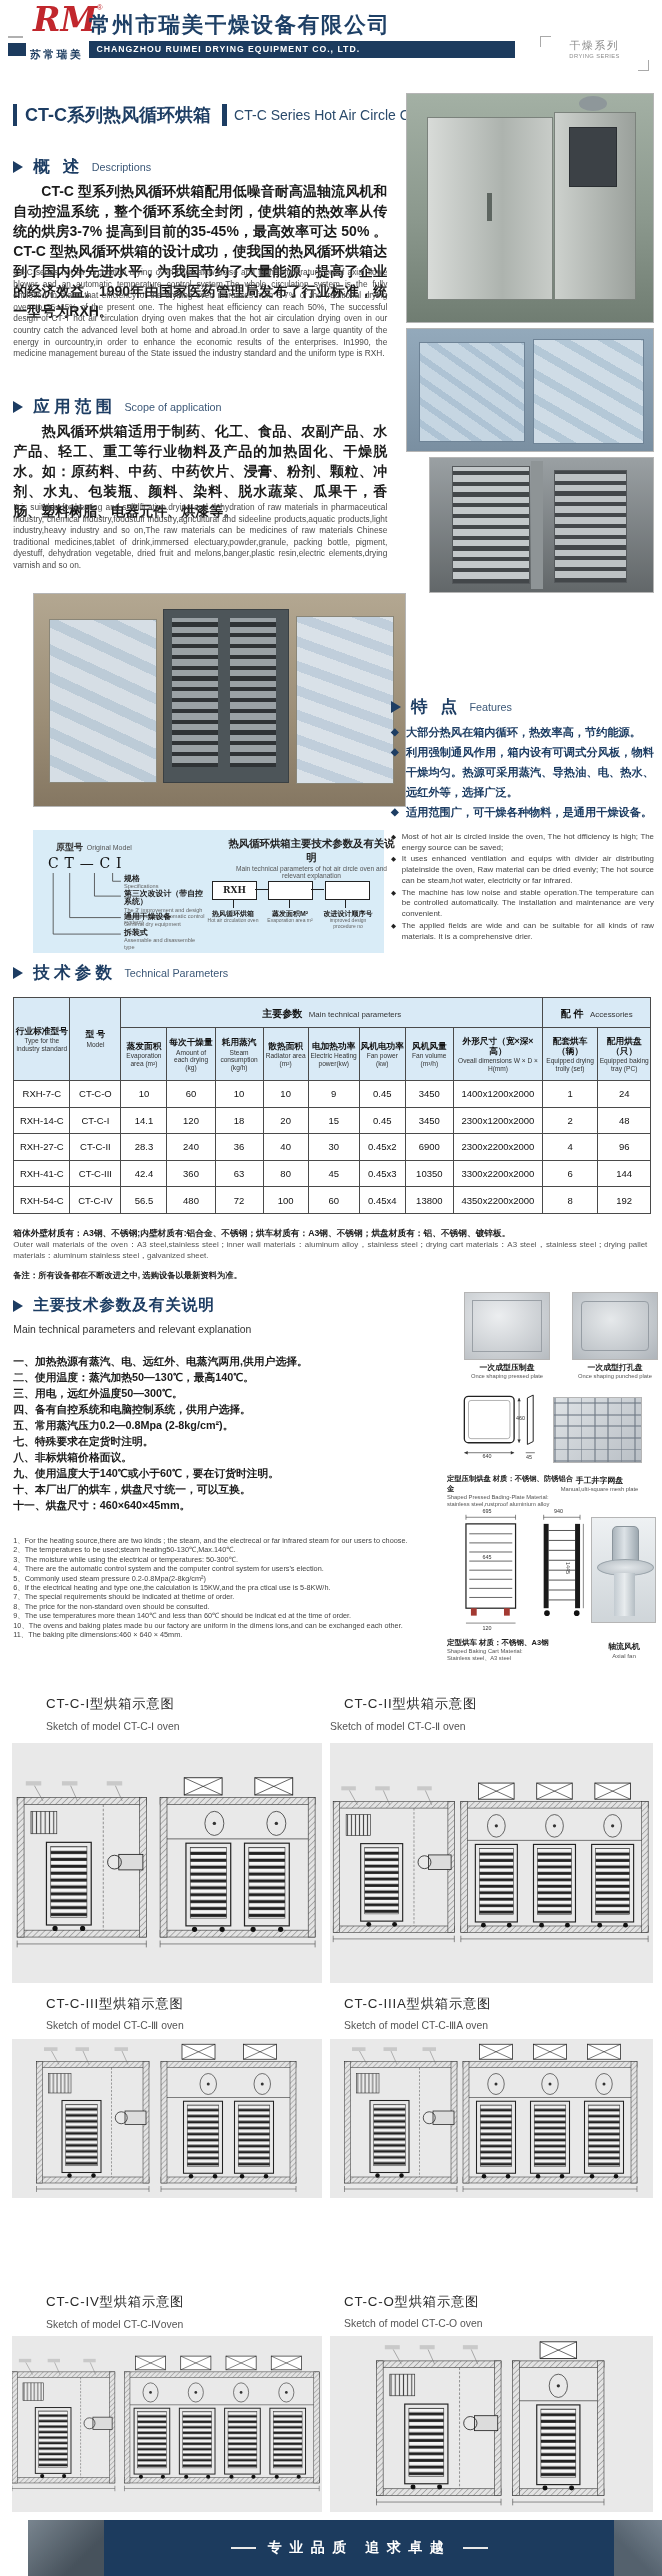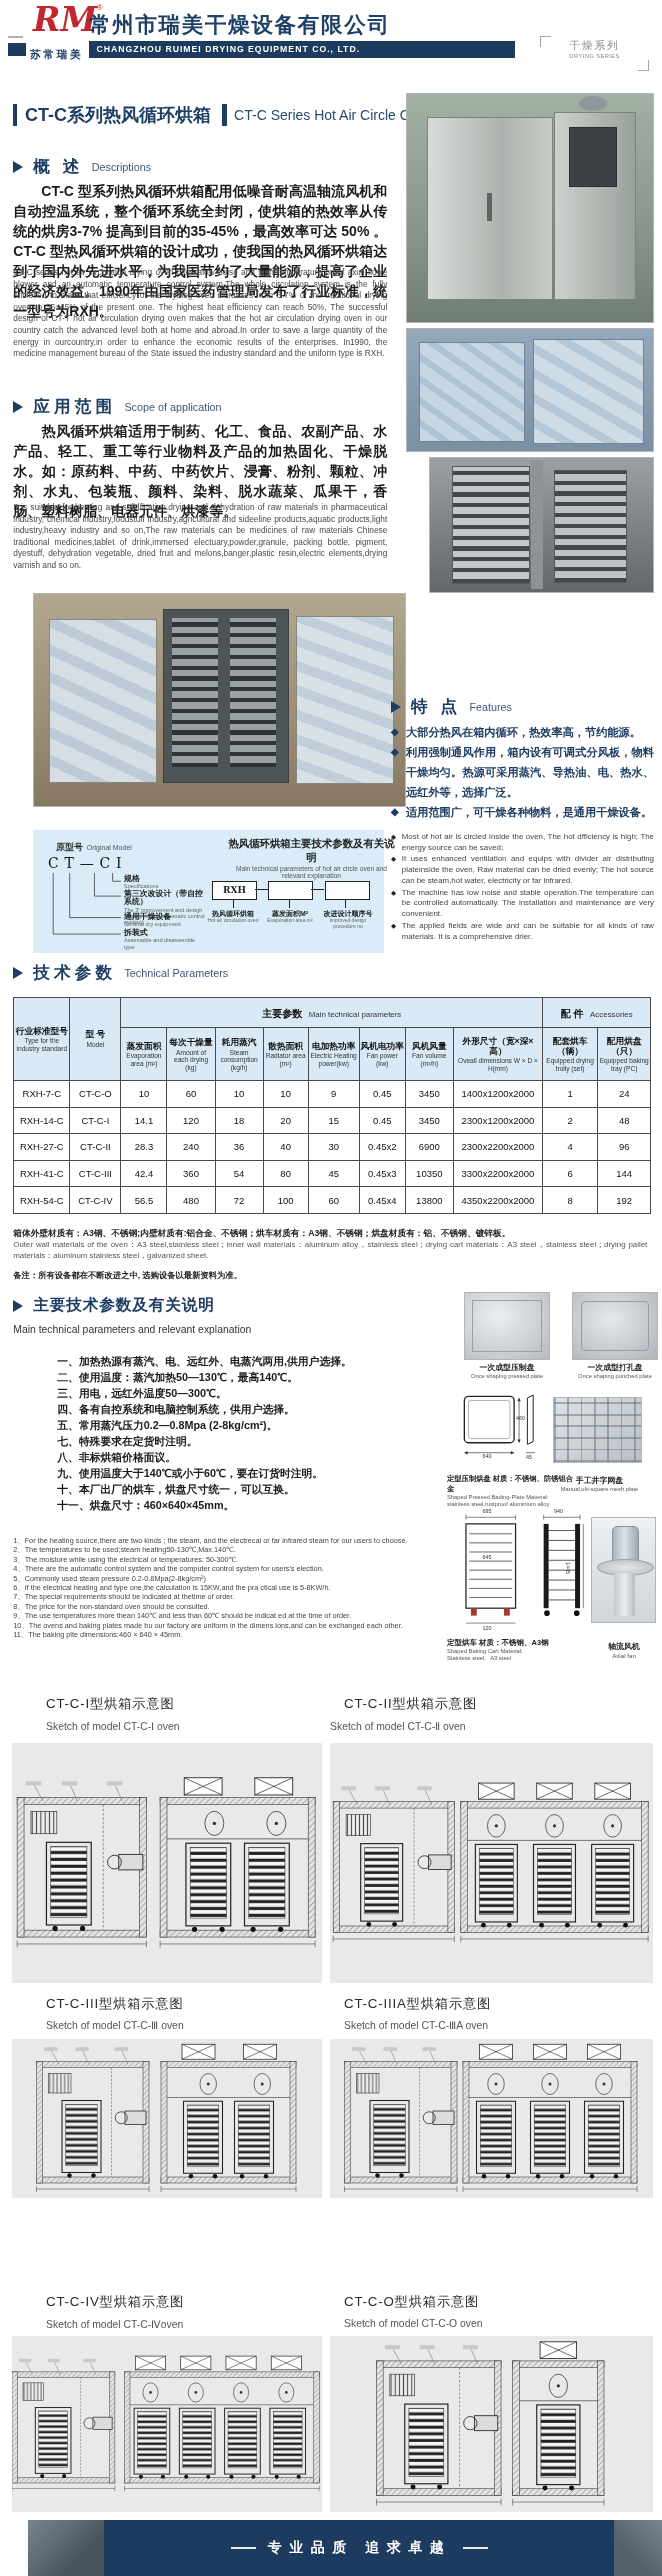--- a/index.html
+++ b/index.html
@@ -459,21 +459,21 @@
           <td>6900</td>
           <td>2300x2200x2000</td>
           <td>4</td>
           <td>96</td>
     </tr>
     <tr>
       <td>RXH-41-C</td>
           <td>CT-C-III</td>
           <td>42.4</td>
           <td>360</td>
-          <td>54</td>
+          <td>63</td>
           <td>80</td>
           <td>45</td>
           <td>0.45x3</td>
           <td>10350</td>
           <td>3300x2200x2000</td>
           <td>6</td>
           <td>144</td>
     </tr>
     <tr>
       <td>RXH-54-C</td>
@@ -495,21 +495,21 @@
   <div class="abs note-cn" style="left:13.3px;top:1228px;width:638px;">箱体外壁材质有：A3钢、不锈钢;内壁材质有:铝合金、不锈钢；烘车材质有：A3钢、不锈钢；烘盘材质有：铝、不锈钢、镀锌板。</div>
   <div class="abs note-en" style="left:13.3px;top:1240px;width:634px;">Outer wall materials of the oven：A3 steel,stainless steel；inner wall materials：aluminum alloy，stainless steel；drying cart materials：A3 steel，stainless steel；drying pallet materials：aluminum stainless steel，galvanized sheet.</div>
   <div class="abs note-cn" style="left:13.3px;top:1270px;width:638px;font-size:8.3px;">备注：所有设备都在不断改进之中, 选购设备以最新资料为准。</div>
 
   <div class="abs sec-head" style="left:13.3px;top:1295px;">
     <span class="tri"></span>
     <span class="h-cn" style="font-size:15.7px;letter-spacing:0.8px;">主要技术参数及有关说明</span>
   </div>
   <div class="abs" style="left:13.3px;top:1324px;font-size:10.4px;color:#333;">Main technical parameters and relevant explanation</div>
 
-  <div class="abs mp-cn" style="left:13.3px;top:1353px;width:443px;margin-left:44px;">
+  <div class="abs mp-cn" style="left:13.3px;top:1353px;width:443px;">
     <div>一、加热热源有蒸汽、电、远红外、电蒸汽两用,供用户选择。</div>
     <div>二、使用温度：蒸汽加热50—130℃，最高140℃。</div>
     <div>三、用电，远红外温度50—300℃。</div>
     <div>四、备有自控系统和电脑控制系统，供用户选择。</div>
     <div>五、常用蒸汽压力0.2—0.8Mpa (2-8kg/cm²)。</div>
     <div>七、特殊要求在定货时注明。</div>
     <div>八、非标烘箱价格面议。</div>
     <div>九、使用温度大于140℃或小于60℃，要在订货时注明。</div>
     <div>十、本厂出厂的烘车，烘盘尺寸统一，可以互换。</div>
     <div>十一、烘盘尺寸：460×640×45mm。</div>

